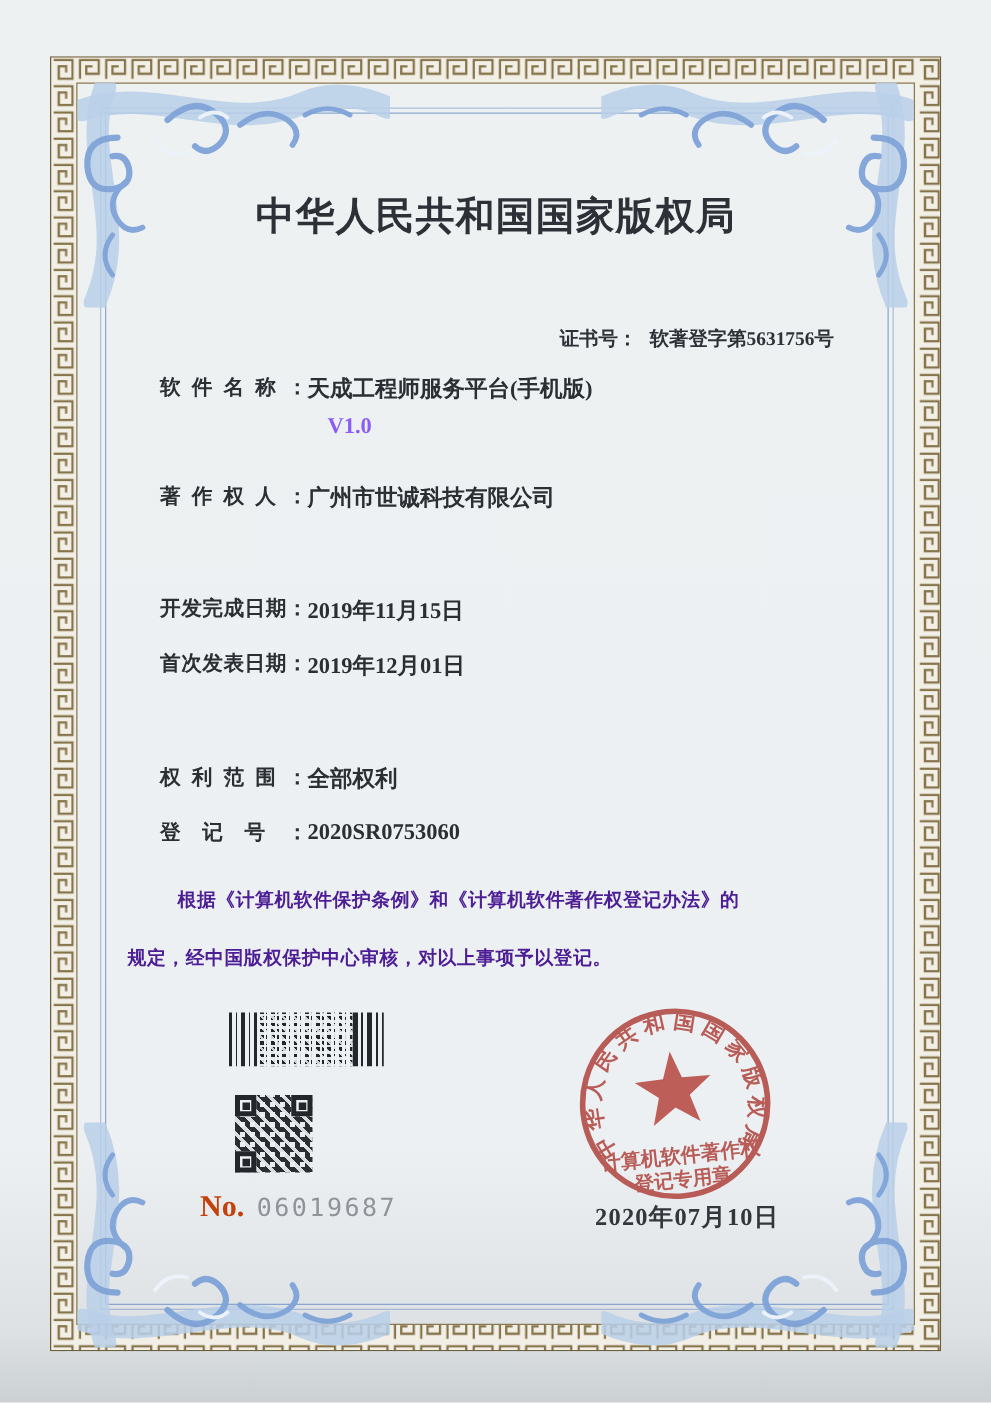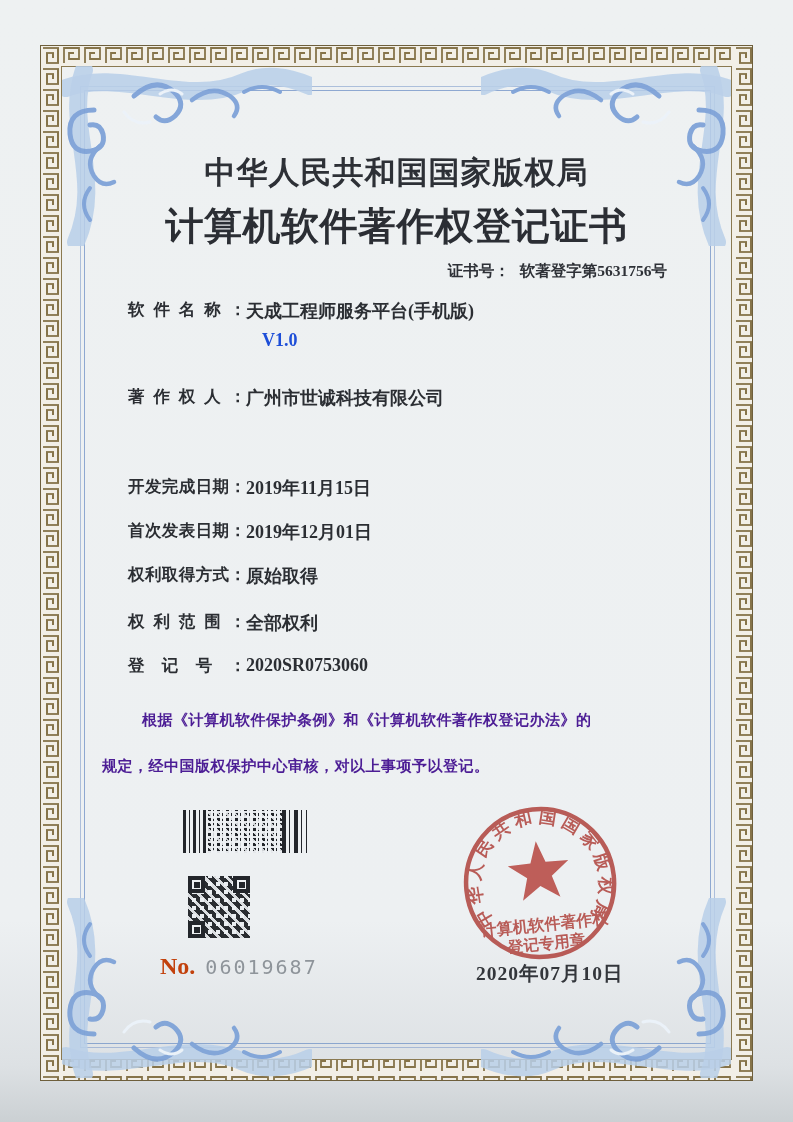--- a/index.html
+++ b/index.html
@@ -38,21 +38,21 @@
     font-size:15.5px;font-weight:700;color:#2e3137;font-family:Liberation Serif, serif;
   }
   .cert-no .v{margin-left:10px;}
   
   .row{position:absolute;left:128px;color:#2b2e33;font-weight:700;font-size:18px;white-space:nowrap;}
   .row .lab{
     display:inline-block;width:118px;font-size:16.5px;vertical-align:top;
     text-align:justify;text-align-last:justify;
   }
   .row .val{display:inline-block;vertical-align:top;}
-  .val2{margin-left:134px;margin-top:7px;font-weight:700;font-size:18px;color:#1d4ed8;}
+  .val2{margin-left:134px;margin-top:7px;font-weight:700;font-size:18px;color:#8b5cf6;}
   
   .stmt{position:absolute;left:102px;width:600px;color:#4c1d95;font-weight:700;
         font-size:15px;letter-spacing:.5px;white-space:nowrap;}
   
   .barcode{position:absolute;left:183px;top:810px;width:124px;height:43px;display:flex;}
   .barcode i{display:block;height:100%;}
   .bz-l{width:25px;background:repeating-linear-gradient(90deg,#23262b 0 3px,transparent 3px 6px,#23262b 6px 7px,transparent 7px 10px);}
   .bz-m{flex:1;background:
       repeating-linear-gradient(45deg,transparent 0 4px,rgba(238,241,244,.85) 4px 6px),
       repeating-linear-gradient(0deg,rgba(238,241,244,.95) 0 2px,transparent 2px 5px),
@@ -124,40 +124,36 @@
       <use href="#orn-sym"></use>
     </svg>
   <svg class="orn bl" viewBox="0 0 250 180">
       <use href="#orn-sym"></use>
     </svg>
   <svg class="orn br" viewBox="0 0 250 180">
       <use href="#orn-sym"></use>
     </svg>
 
   <div class="authority">中华人民共和国国家版权局</div>
-  <div class="cert-title">计算机软件著作权登记证书</div>
   <div class="cert-no">
     <span>证书号：</span><span class="v">软著登字第5631756号</span>
   </div>
 
   <div class="row" style="top:299px">
     <span class="lab">软件名称：</span><span class="val">天成工程师服务平台(手机版)</span>
     <div class="val2">V1.0</div>
   </div>
   <div class="row" style="top:386px">
     <span class="lab">著作权人：</span><span class="val">广州市世诚科技有限公司</span>
   </div>
   <div class="row" style="top:476px">
     <span class="lab">开发完成日期：</span><span class="val">2019年11月15日</span>
   </div>
   <div class="row" style="top:520px">
     <span class="lab">首次发表日期：</span><span class="val">2019年12月01日</span>
-  </div>
-  <div class="row" style="top:564px">
-    <span class="lab">权利取得方式：</span><span class="val">原始取得</span>
   </div>
   <div class="row" style="top:611px">
     <span class="lab">权利范围：</span><span class="val">全部权利</span>
   </div>
   <div class="row" style="top:655px">
     <span class="lab">登记号：</span><span class="val">2020SR0753060</span>
   </div>
 
   <div class="stmt" style="top:711px;text-indent:40px">根据《计算机软件保护条例》和《计算机软件著作权登记办法》的</div>
   <div class="stmt" style="top:757px">规定，经中国版权保护中心审核，对以上事项予以登记。</div>

